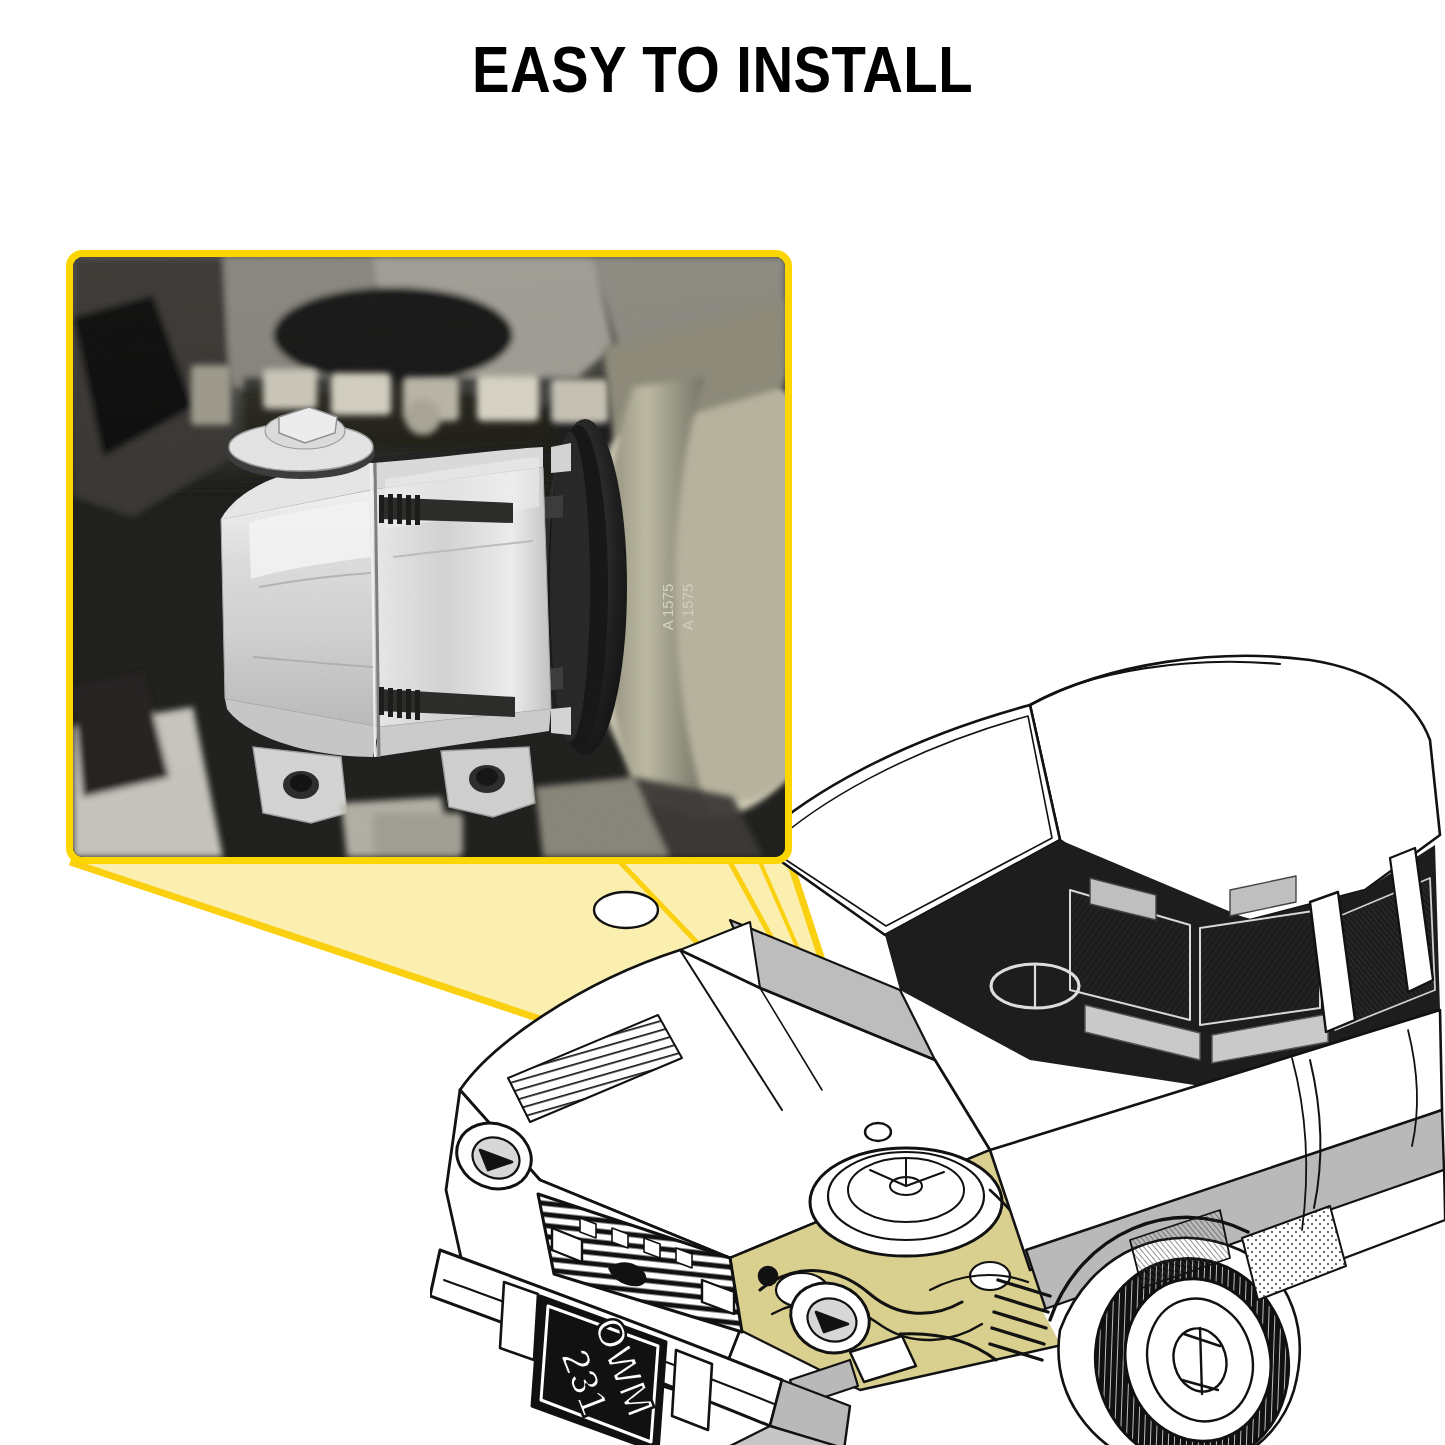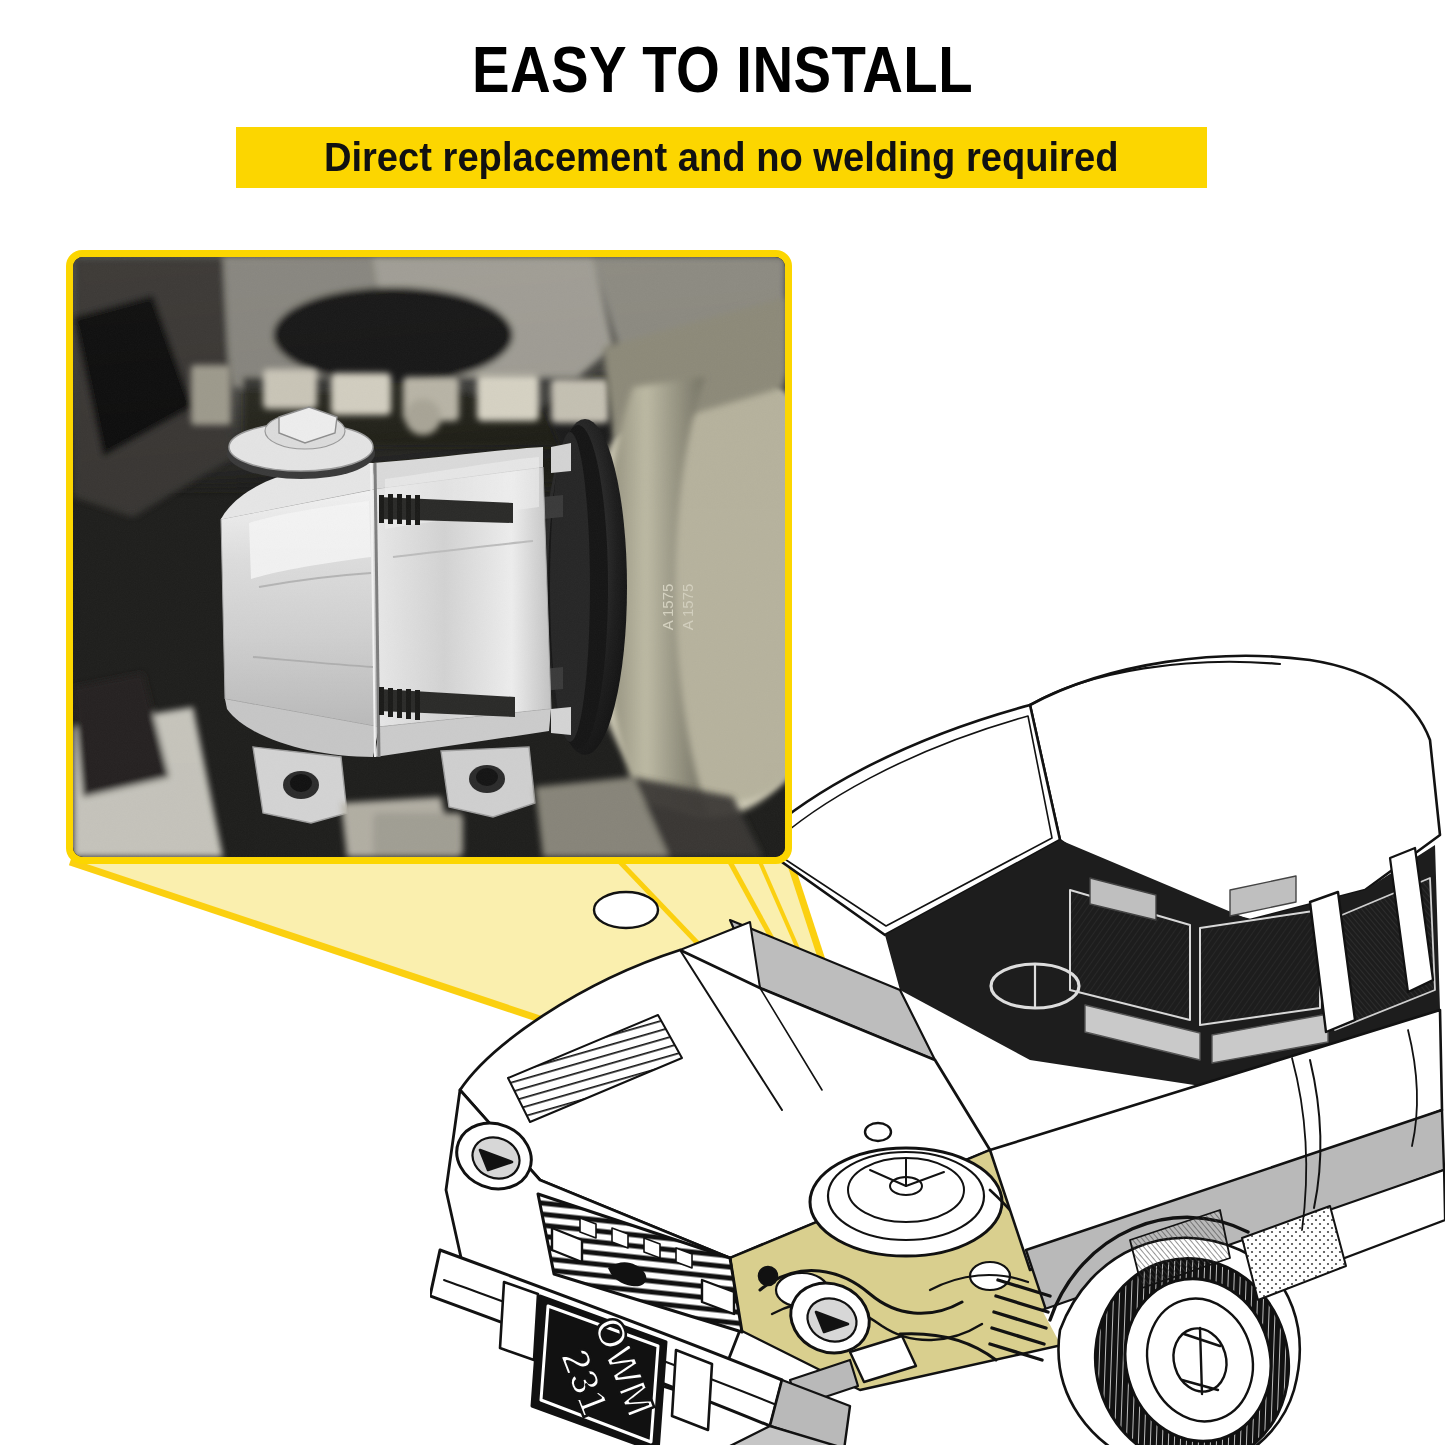--- a/index.html
+++ b/index.html
@@ -94,23 +94,20 @@
   }
   #inset-photo svg { display: block; }
 </style>
 </head>
 <body>
 
 <div id="canvas">
 
   <div id="headline">EASY TO INSTALL</div>
 
-  <div id="subbanner">
-    <span id="subbanner-text">Direct replacement and no welding required</span>
-  </div>
 
   <svg id="cone" viewBox="0 0 1445 1445">
 
     <polygon points="70,862 790,862 878,1132" fill="#FAEFAE" stroke="none"></polygon>
 
     <line x1="70" y1="862" x2="878" y2="1132" stroke="#FBD010" stroke-width="7"></line>
 
     <line x1="790" y1="862" x2="878" y2="1132" stroke="#FBD010" stroke-width="7"></line>
 
     <line x1="620" y1="862" x2="878" y2="1132" stroke="#FBD010" stroke-width="5"></line>

